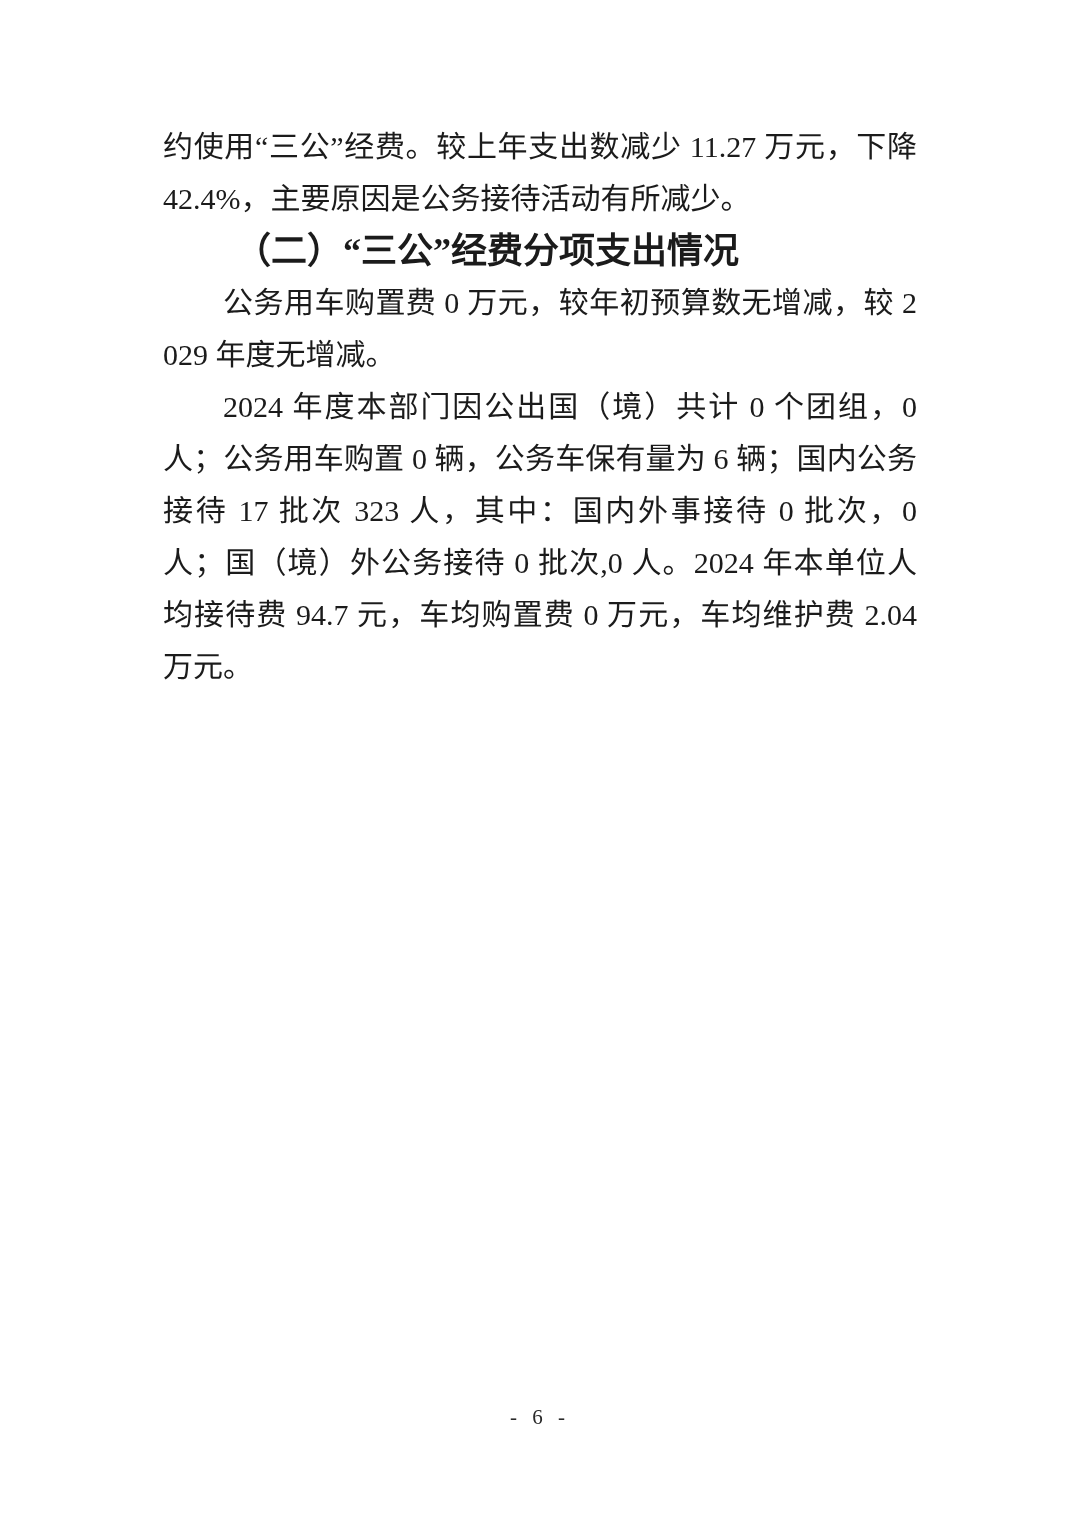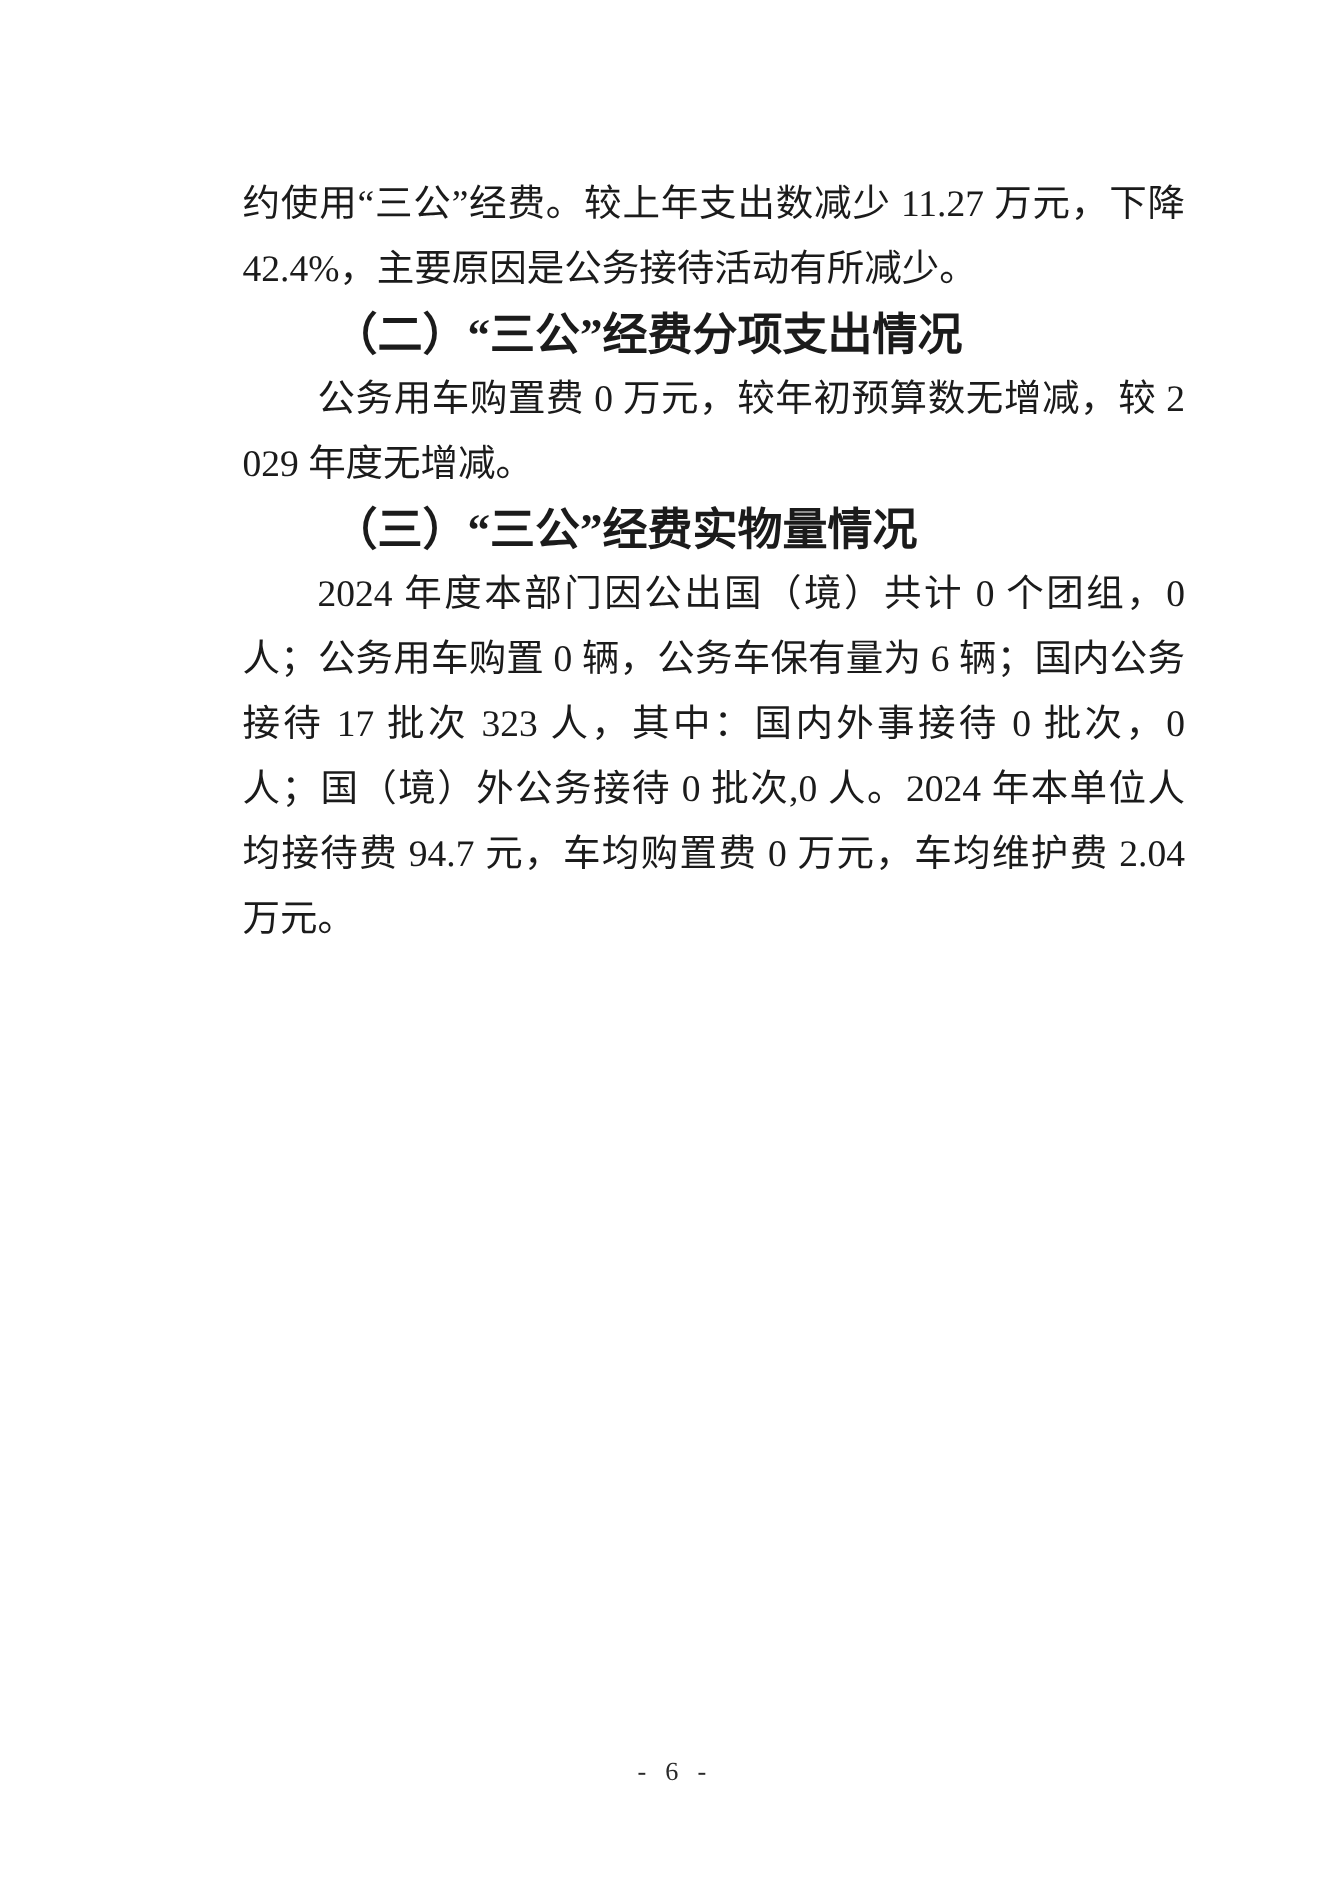--- a/index.html
+++ b/index.html
@@ -12,23 +12,22 @@
     width: 1075px;
     height: 1520px;
     background: #ffffff;
     overflow: hidden;
     font-family: "Liberation Serif", "DejaVu Serif", serif;
     color: #1b1b1b;
   }
   .content {
     position: absolute;
     left: 163px;
-    top: 138px;
+    top: 121px;
     width: 754px;
-    margin-left: 31px;
   }
   .para {
     margin: 0;
     font-size: 30px;
     line-height: 52px;
     text-align: justify;
     text-indent: 2em;
     word-break: break-all;
   }
   .para.continuation {
@@ -54,17 +53,16 @@
   }
 </style>
 </head>
 <body>
 
 <div class="page">
   <div class="content">
     <p class="para continuation">约使用“三公”经费。较上年支出数减少 11.27 万元，下降 42.4%，主要原因是公务接待活动有所减少。</p>
     <p class="heading">（二）“三公”经费分项支出情况</p>
     <p class="para">公务用车购置费 0 万元，较年初预算数无增减，较 2029 年度无增减。</p>
-    <p class="heading">（三）“三公”经费实物量情况</p>
     <p class="para">2024 年度本部门因公出国（境）共计 0 个团组，0 人；公务用车购置 0 辆，公务车保有量为 6 辆；国内公务接待 17 批次 323 人，其中：国内外事接待 0 批次，0 人；国（境）外公务接待 0 批次,0 人。2024 年本单位人均接待费 94.7 元，车均购置费 0 万元，车均维护费 2.04 万元。</p>
   </div>
   <div class="footer">- 6 -</div>
 </div>
 
 </body></html>

